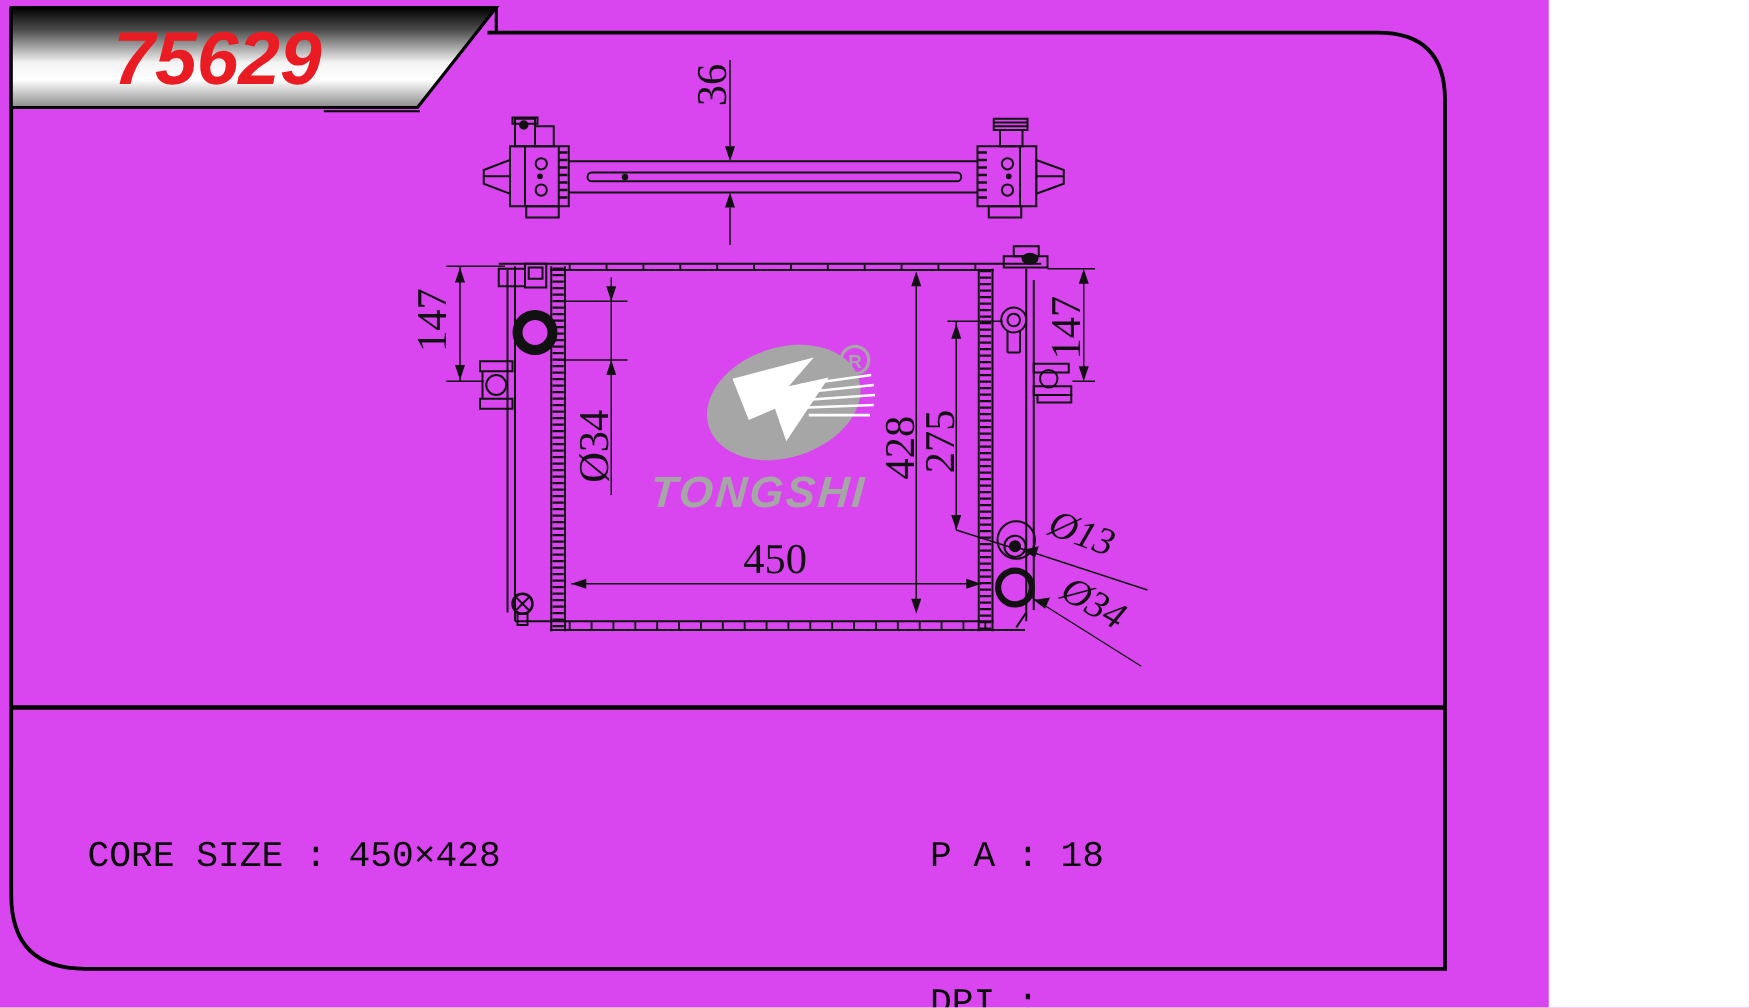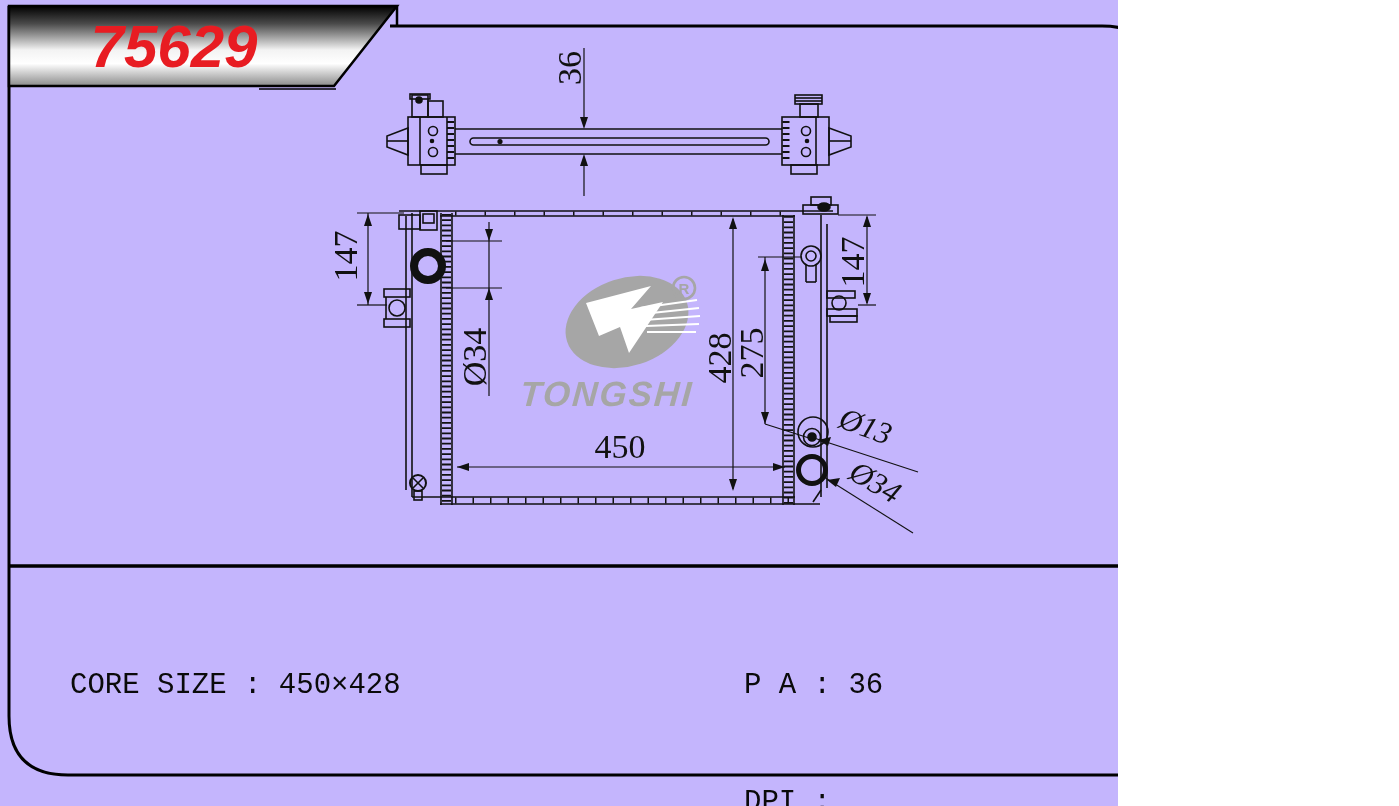--- a/index.html
+++ b/index.html
@@ -1,16 +1,16 @@
 <!DOCTYPE html>
 <html><head>
 <meta charset="utf-8">
 <style>
   html,body{margin:0;padding:0;background:#fff;}
-  .page{position:relative;width:1118px;height:806px;background:#c4b5fd;overflow:hidden;
+  .page{position:relative;width:1239px;height:806px;background:#d946ef;overflow:hidden;
         font-family:"Liberation Sans",sans-serif;}
   svg{position:absolute;left:0;top:0;}
   .dim-text{font-family:"Liberation Serif",serif;font-size:34px;fill:#111;}
   .dim-text-italic{font-family:"Liberation Serif",serif;font-size:31px;font-style:italic;fill:#111;}
   .banner-number{font-family:"Liberation Sans",sans-serif;font-weight:bold;font-style:italic;
                  font-size:60px;}
   .wm-brand{font-family:"Liberation Sans",sans-serif;font-weight:bold;font-style:italic;
             font-size:35px;letter-spacing:2px;}
   .wm-r{font-family:"Liberation Sans",sans-serif;font-weight:bold;font-size:15px;}
   .spec-col{position:absolute;font-family:"Liberation Mono",monospace;font-size:29px;
@@ -240,19 +240,19 @@
     <text class="dim-text-italic" text-anchor="middle" stroke="none" transform="translate(870,491) rotate(30)">Ø34</text>
   </g>
 </svg>
 
 <div class="spec-col spec-left">
   <div>CORE SIZE : 450×428</div>
   
   
 </div>
 <div class="spec-col spec-right">
-  <div>P A : 36</div>
+  <div>P A : 18</div>
   <div>DPI :</div>
   
   
 </div>
 
 </div>
 
 </body></html>

